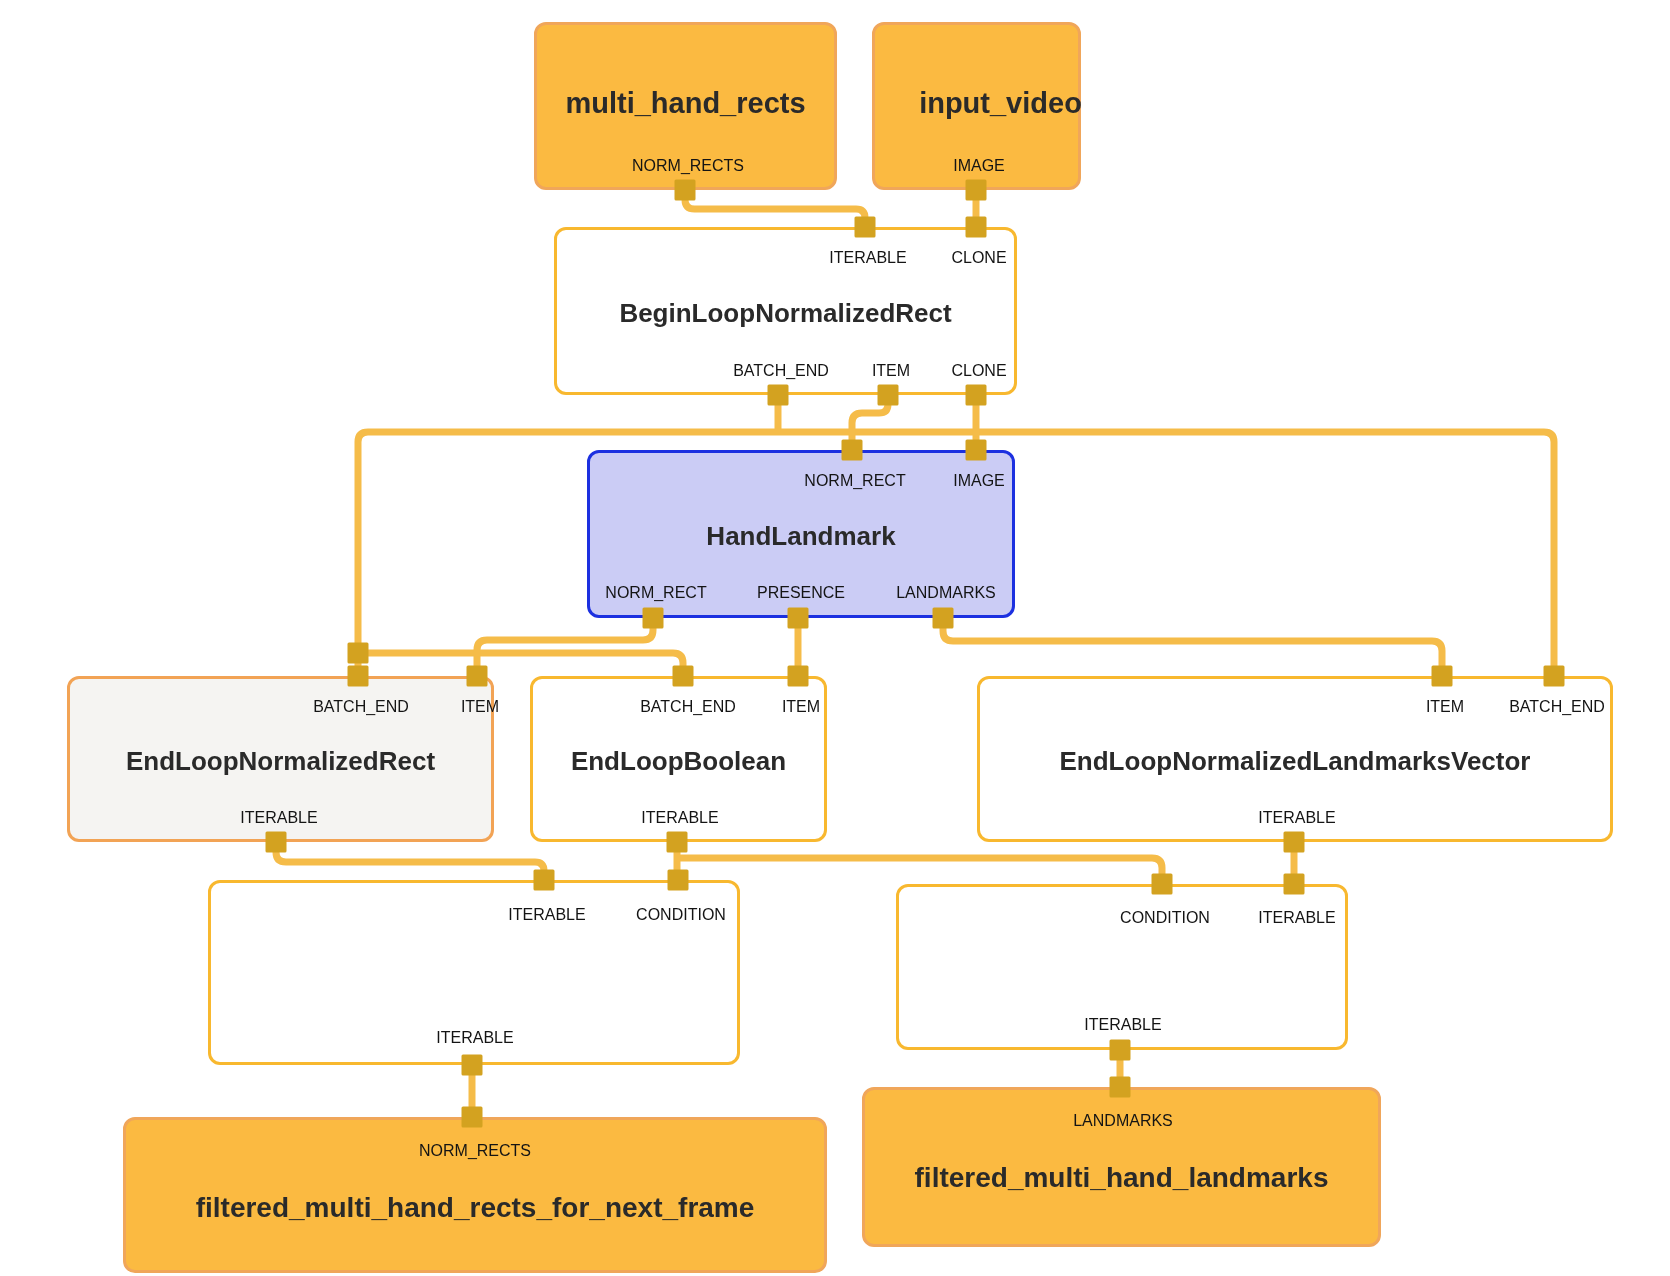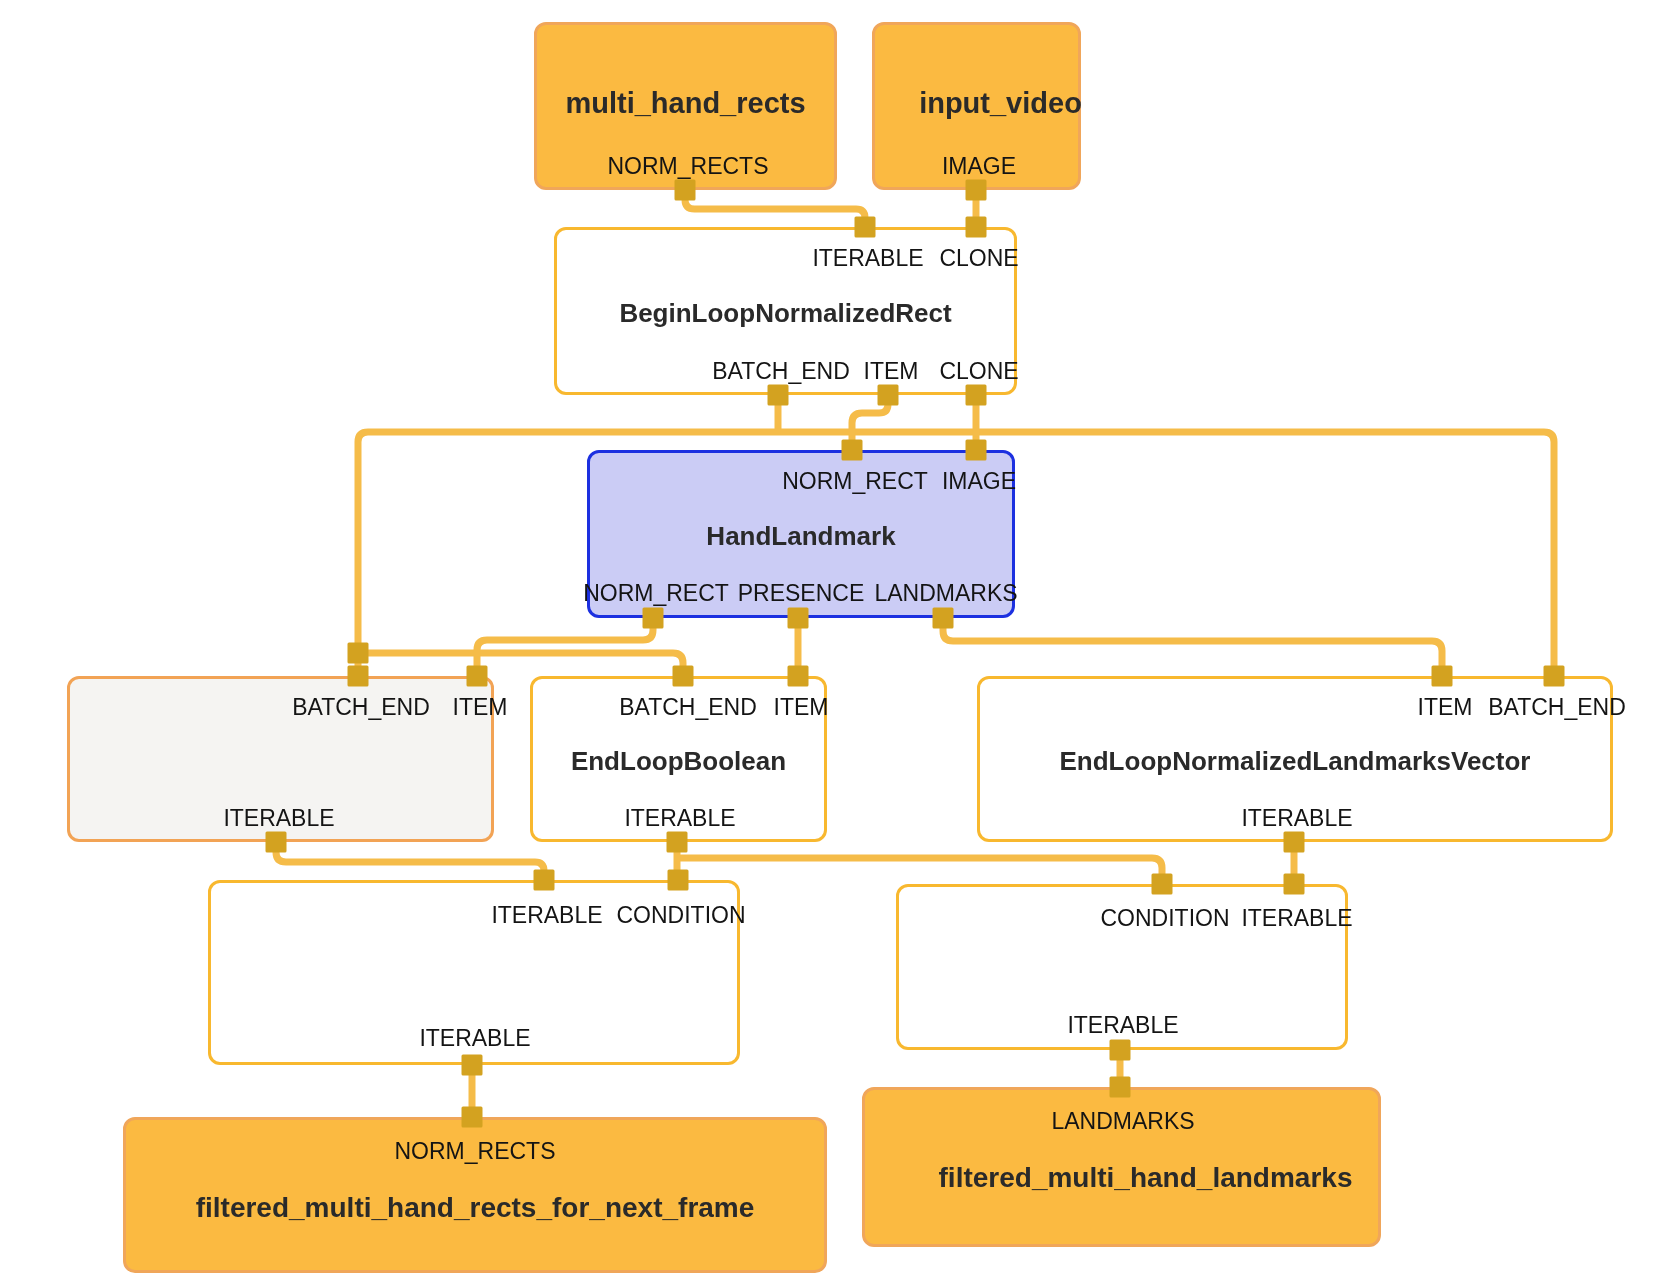--- a/index.html
+++ b/index.html
@@ -12,21 +12,21 @@
   .node{position:absolute;box-sizing:border-box;border-radius:12px;}
   .kind-storage{background:#FBBA41;border:3px solid #F0A65A;}
   .kind-calculator{background:#ffffff;border:3px solid #F8B82F;}
   .kind-selected{background:#F5F4F2;border:3px solid #F2A355;}
   .kind-hand{background:#CBCCF5;border:3.5px solid #1C30E0;}
   .node-title{position:absolute;left:50%;transform:translate(-50%,-50%);
               font-weight:700;color:#2A2A2A;white-space:nowrap;}
   .title-lg{font-size:26px;}
   .title-md{font-size:29px;}
   .title-sm{font-size:28px;}
-  .port-label{position:absolute;transform:translate(-50%,-50%);font-size:23px;
+  .port-label{position:absolute;transform:translate(-50%,-50%);font-size:16px;
               color:#141414;white-space:nowrap;}
 </style>
 </head>
 <body>
 
 <div id="canvas" style="width: 1670px; height: 1276px; background: rgb(255, 255, 255);">
   <svg id="wire-layer" class="layer" width="1670" height="1276" viewBox="0 0 1670 1276">
       <path d="M 685 190 L 685 199.5 Q 685 209 694.5 209 L 856 209 Q 865 209 865 218 L 865 227" fill="none" stroke="#F5BC49" stroke-width="7"></path>
       <path d="M 976 190 L 976 227" fill="none" stroke="#F5BC49" stroke-width="7"></path>
       <path d="M 778 395 L 778 432" fill="none" stroke="#F5BC49" stroke-width="7"></path>
@@ -64,20 +64,21 @@
       </div>
       <div class="node kind-hand" style="left: 587px; top: 450px; width: 428px; height: 168px;">
         <div class="node-title title-lg" style="top: 83px;">HandLandmark</div>
         <div class="port-label" style="left: 265px; top: 28px;">NORM_RECT</div>
         <div class="port-label" style="left: 389px; top: 28px;">IMAGE</div>
         <div class="port-label" style="left: 66px; top: 140px;">NORM_RECT</div>
         <div class="port-label" style="left: 211px; top: 140px;">PRESENCE</div>
         <div class="port-label" style="left: 356px; top: 140px;">LANDMARKS</div>
       </div>
       <div class="node kind-selected" style="left: 67px; top: 676px; width: 427px; height: 166px;">
+        <div class="node-title title-lg" style="top: 82px;">EndLoopNormalizedRect</div>
         <div class="port-label" style="left: 291px; top: 28px;">BATCH_END</div>
         <div class="port-label" style="left: 410px; top: 28px;">ITEM</div>
         <div class="port-label" style="left: 209px; top: 139px;">ITERABLE</div>
       </div>
       <div class="node kind-calculator" style="left: 530px; top: 676px; width: 297px; height: 166px;">
         <div class="node-title title-lg" style="top: 82px;">EndLoopBoolean</div>
         <div class="port-label" style="left: 155px; top: 28px;">BATCH_END</div>
         <div class="port-label" style="left: 268px; top: 28px;">ITEM</div>
         <div class="port-label" style="left: 147px; top: 139px;">ITERABLE</div>
       </div>
@@ -95,21 +96,21 @@
       <div class="node kind-calculator" style="left: 896px; top: 884px; width: 452px; height: 166px;">
         <div class="port-label" style="left: 266px; top: 31px;">CONDITION</div>
         <div class="port-label" style="left: 398px; top: 31px;">ITERABLE</div>
         <div class="port-label" style="left: 224px; top: 138px;">ITERABLE</div>
       </div>
       <div class="node kind-storage" style="left: 123px; top: 1117px; width: 704px; height: 156px;">
         <div class="node-title title-sm" style="top: 88px;">filtered_multi_hand_rects_for_next_frame</div>
         <div class="port-label" style="left: 349px; top: 31px;">NORM_RECTS</div>
       </div>
       <div class="node kind-storage" style="left: 862px; top: 1087px; width: 519px; height: 160px;">
-        <div class="node-title title-sm" style="top: 88px; margin-left: 24px;">filtered_multi_hand_landmarks</div>
+        <div class="node-title title-sm" style="top: 88px;">filtered_multi_hand_landmarks</div>
         <div class="port-label" style="left: 258px; top: 31px;">LANDMARKS</div>
       </div>
     </div>
   <svg id="square-layer" class="layer" width="1670" height="1276" viewBox="0 0 1670 1276">
       <rect x="674.5" y="179.5" width="21" height="21" rx="1.5" fill="#D3A220"></rect>
       <rect x="965.5" y="179.5" width="21" height="21" rx="1.5" fill="#D3A220"></rect>
       <rect x="854.5" y="216.5" width="21" height="21" rx="1.5" fill="#D3A220"></rect>
       <rect x="965.5" y="216.5" width="21" height="21" rx="1.5" fill="#D3A220"></rect>
       <rect x="767.5" y="384.5" width="21" height="21" rx="1.5" fill="#D3A220"></rect>
       <rect x="877.5" y="384.5" width="21" height="21" rx="1.5" fill="#D3A220"></rect>

